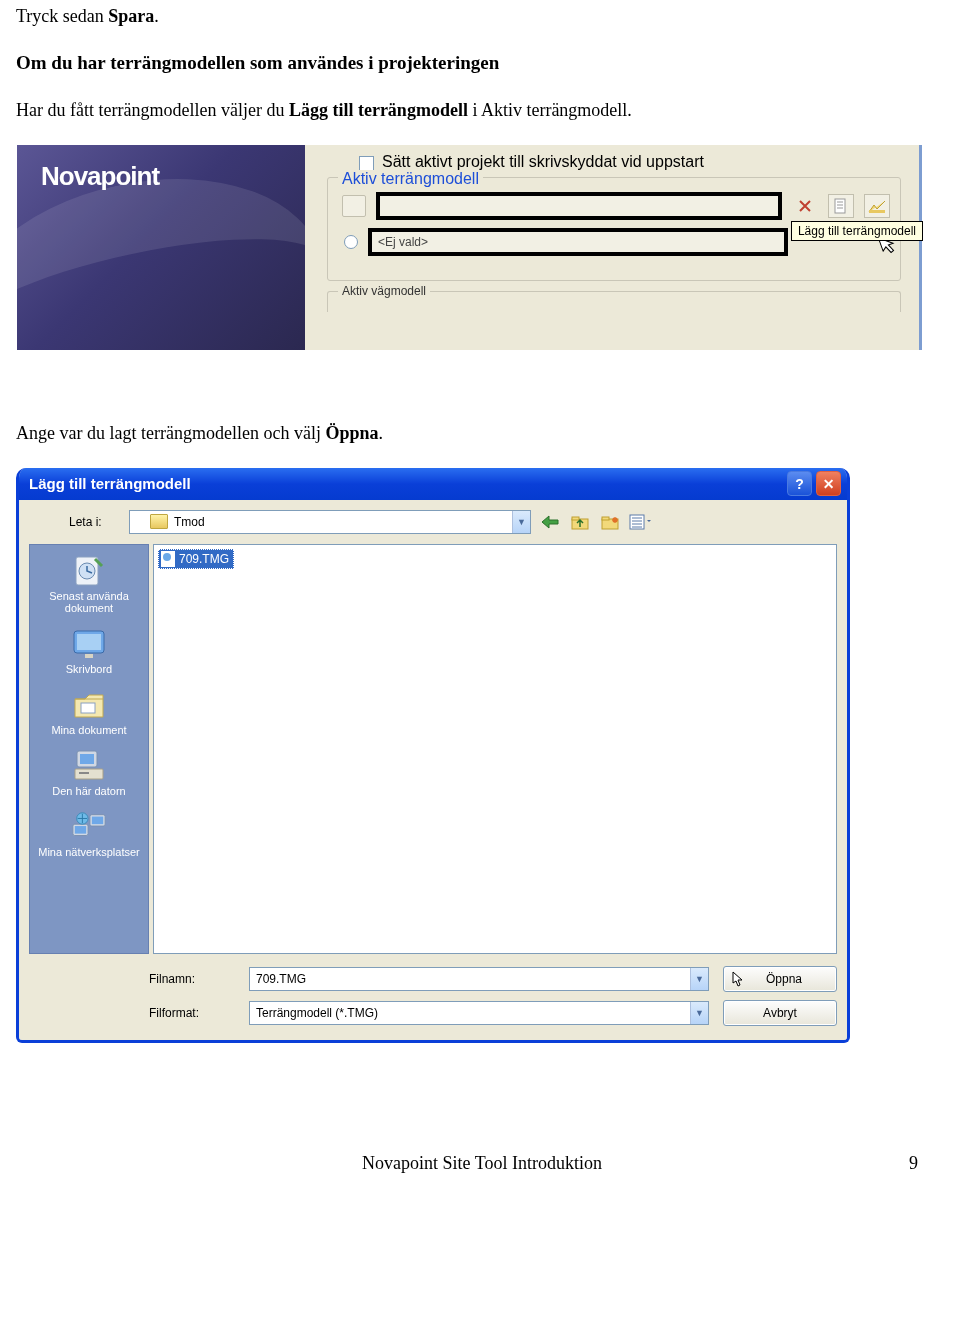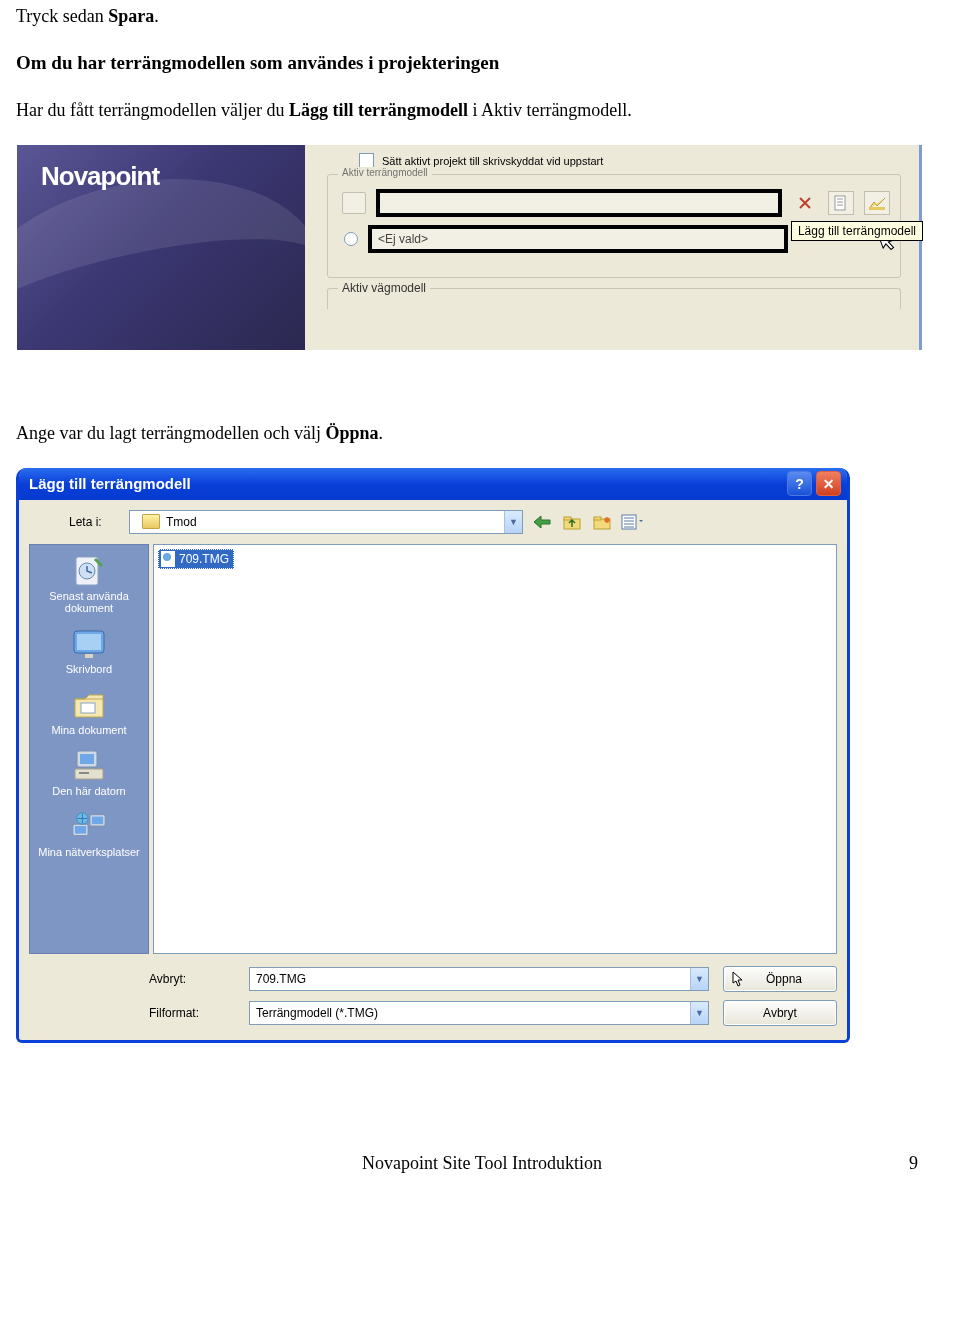--- a/index.html
+++ b/index.html
@@ -62,45 +62,45 @@
     transform: rotate(-12deg);
   }
   .np-body {
     flex: 1;
     background: #ece9d8;
     border-right: 3px solid #7d9dd1;
     position: relative;
   }
   .np-row1 {
     display: flex;
-    align-items: center;
+    align-items: flex-end;
     padding: 8px 0 6px 54px;
     gap: 8px;
-    font-size: 11px;
+    font-size: 16px;
   }
   .np-checkbox {
     width: 13px; height: 13px;
     border: 1px solid #7f9db9;
     background: #fff;
     display: inline-block;
   }
   .np-group {
     border: 1px solid #c9c6b7;
     border-radius: 3px;
     margin: 0 18px 0 22px;
     padding: 14px 10px 16px 10px;
     position: relative;
   }
   .np-group-title {
     position: absolute;
     top: -8px; left: 10px;
     background: #ece9d8;
     padding: 0 4px;
-    font-size: 10px;
-    color: #737373;
+    font-size: 16px;
+    color: #1d4ed8;
   }
   .np-r {
     display: flex;
     align-items: center;
     gap: 10px;
     margin-bottom: 8px;
   }
   .np-r:last-child { margin-bottom: 0; }
   .np-pill {
     height: 20px;
@@ -217,21 +217,21 @@
   }
   .dlg-toprow .lbl { width: 52px; color: #000; }
   .combo {
     flex: 1;
     max-width: 380px;
     height: 22px;
     border: 1px solid #7f9db9;
     background: #fff;
     display: flex;
     align-items: center;
-    padding-left: 12px;
+    padding-left: 20px;
     gap: 6px;
     font-size: 12px;
   }
   .combo .cicon {
     width: 16px; height: 13px;
     background: linear-gradient(#fff3a8,#e8c860);
     border: 1px solid #bfa640;
     border-radius: 1px;
   }
   .combo .ctext { flex: 1; }
@@ -550,21 +550,21 @@
         <div class="filearea">
           <span class="fileitem">
             <span class="fileitem-icon"></span>
             <span>709.TMG</span>
           </span>
         </div>
       </div>
 
       <div class="bottomform">
         <span></span>
-        <span class="lbl2">Avbryt:</span>
+        <span class="lbl2">Filnamn:</span>
         <div class="txtcombo">
           <span>709.TMG</span>
           <span class="cdrop">▼</span>
         </div>
         <div class="xpbtn withcursor" style="position:relative;">
           <svg style="position:absolute;left:8px;top:4px;" width="12" height="16" viewBox="0 0 12 16">
               <path d="M1 1 L1 12 L4 10 L6 15 L8 14 L6 9 L10 9 Z" fill="#fff" stroke="#000"></path>
             </svg>
           <span style="padding-left:8px;">Öppna</span>
         </div>

